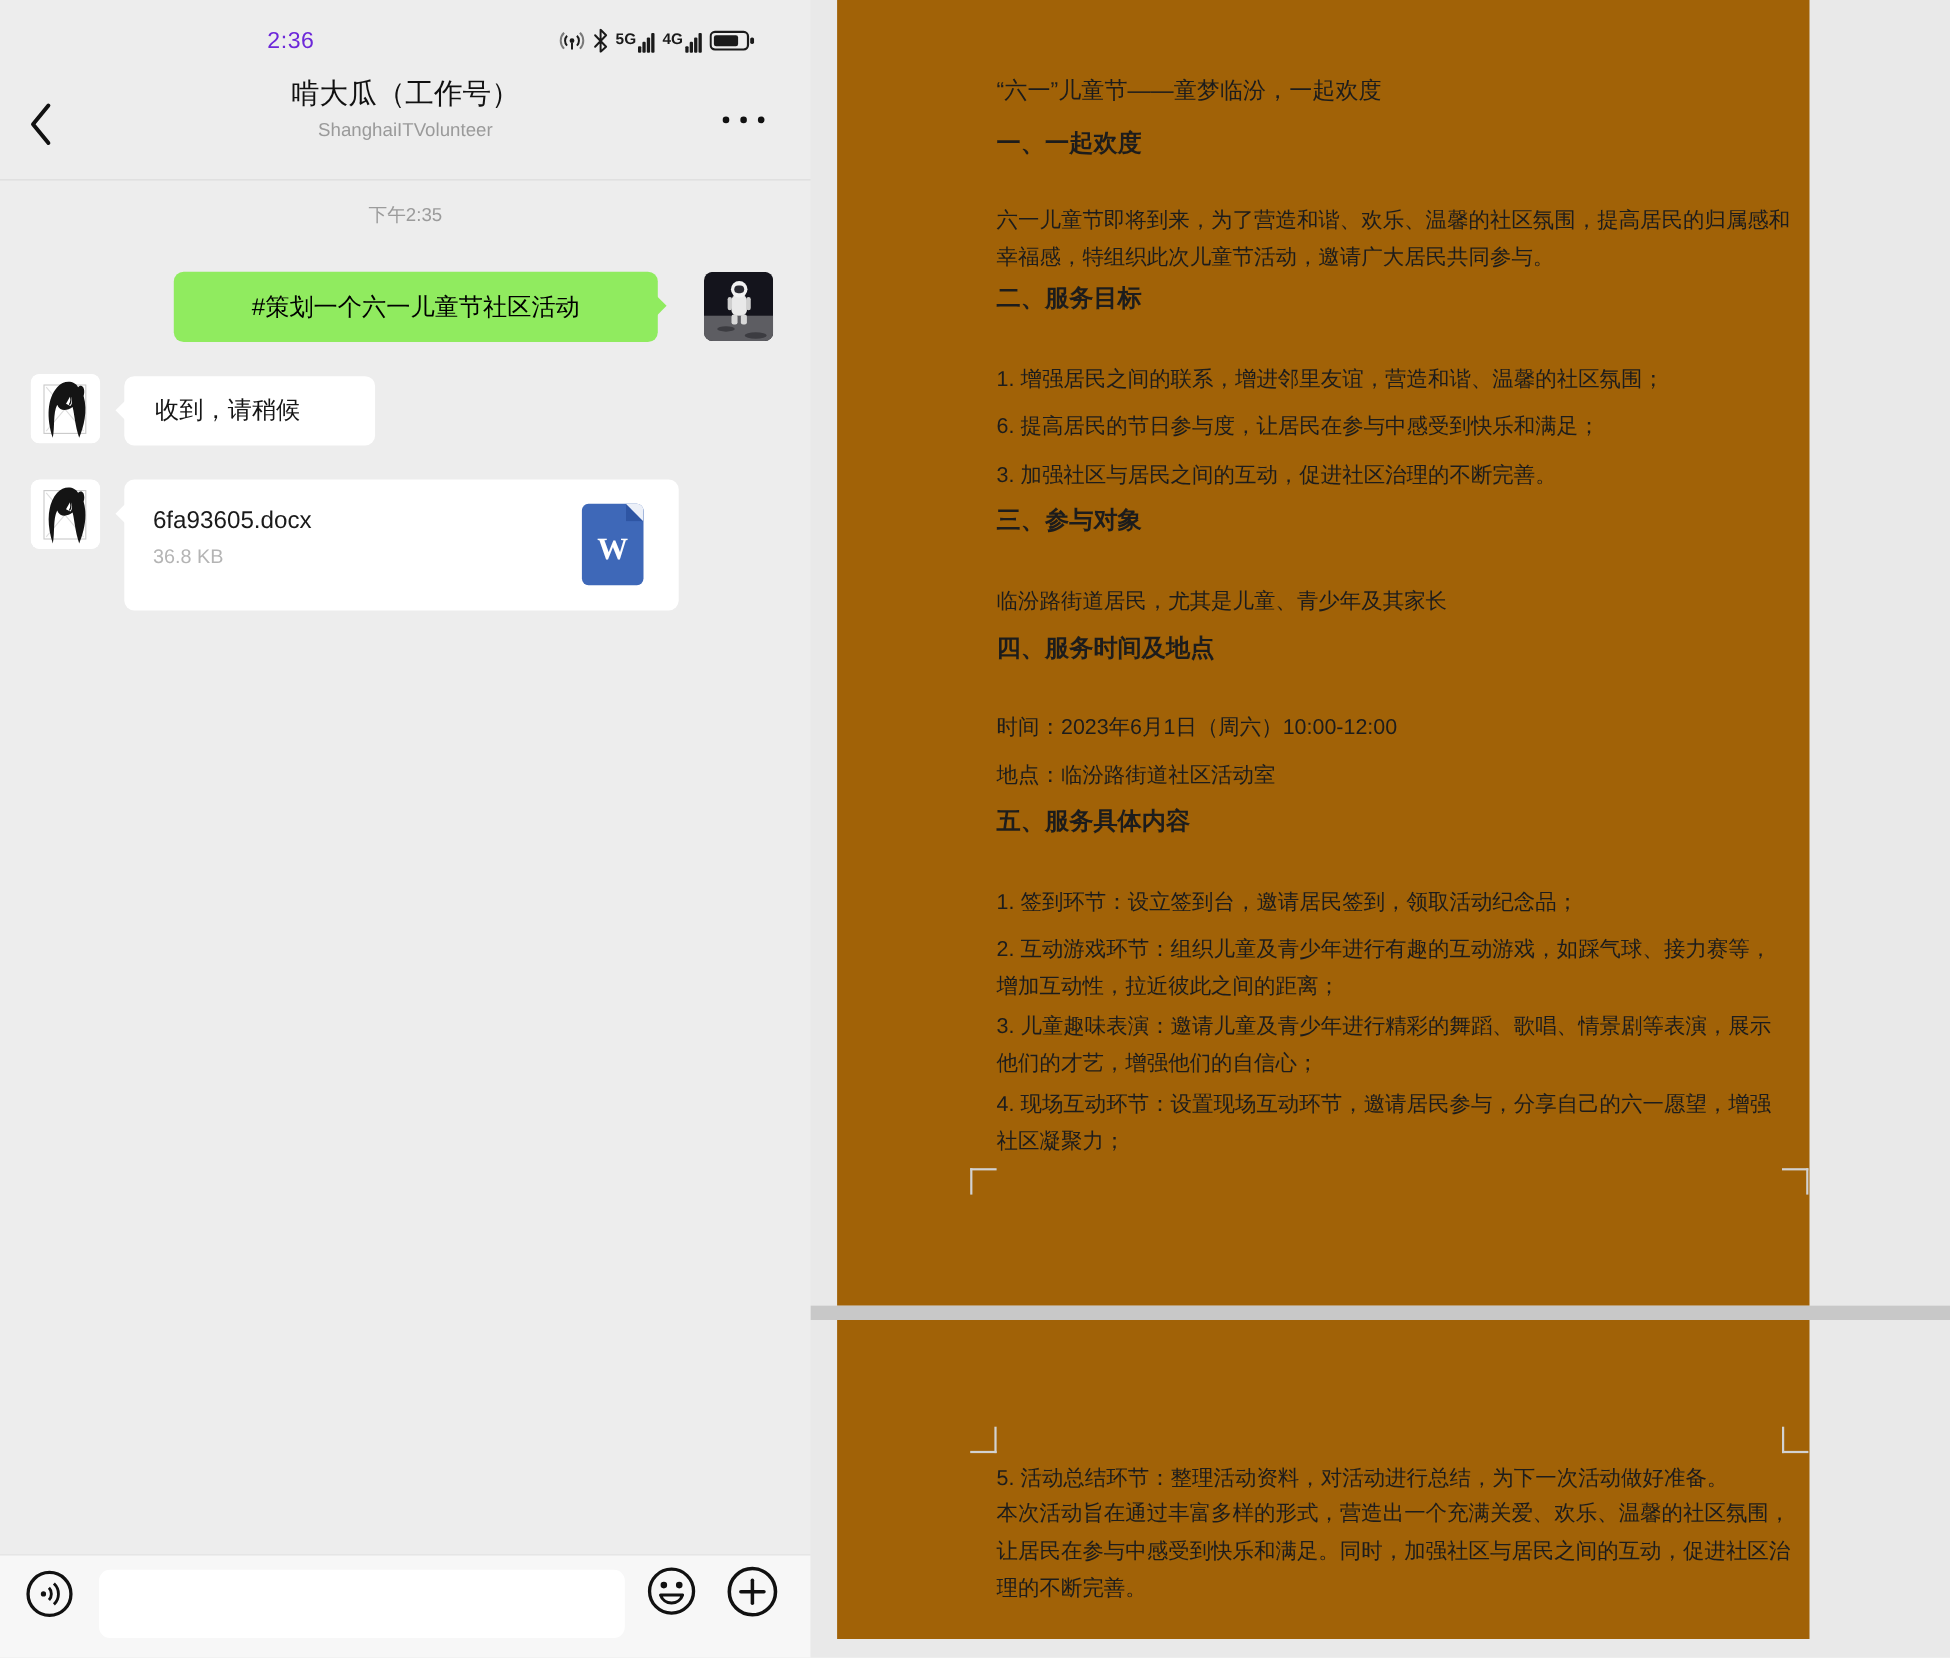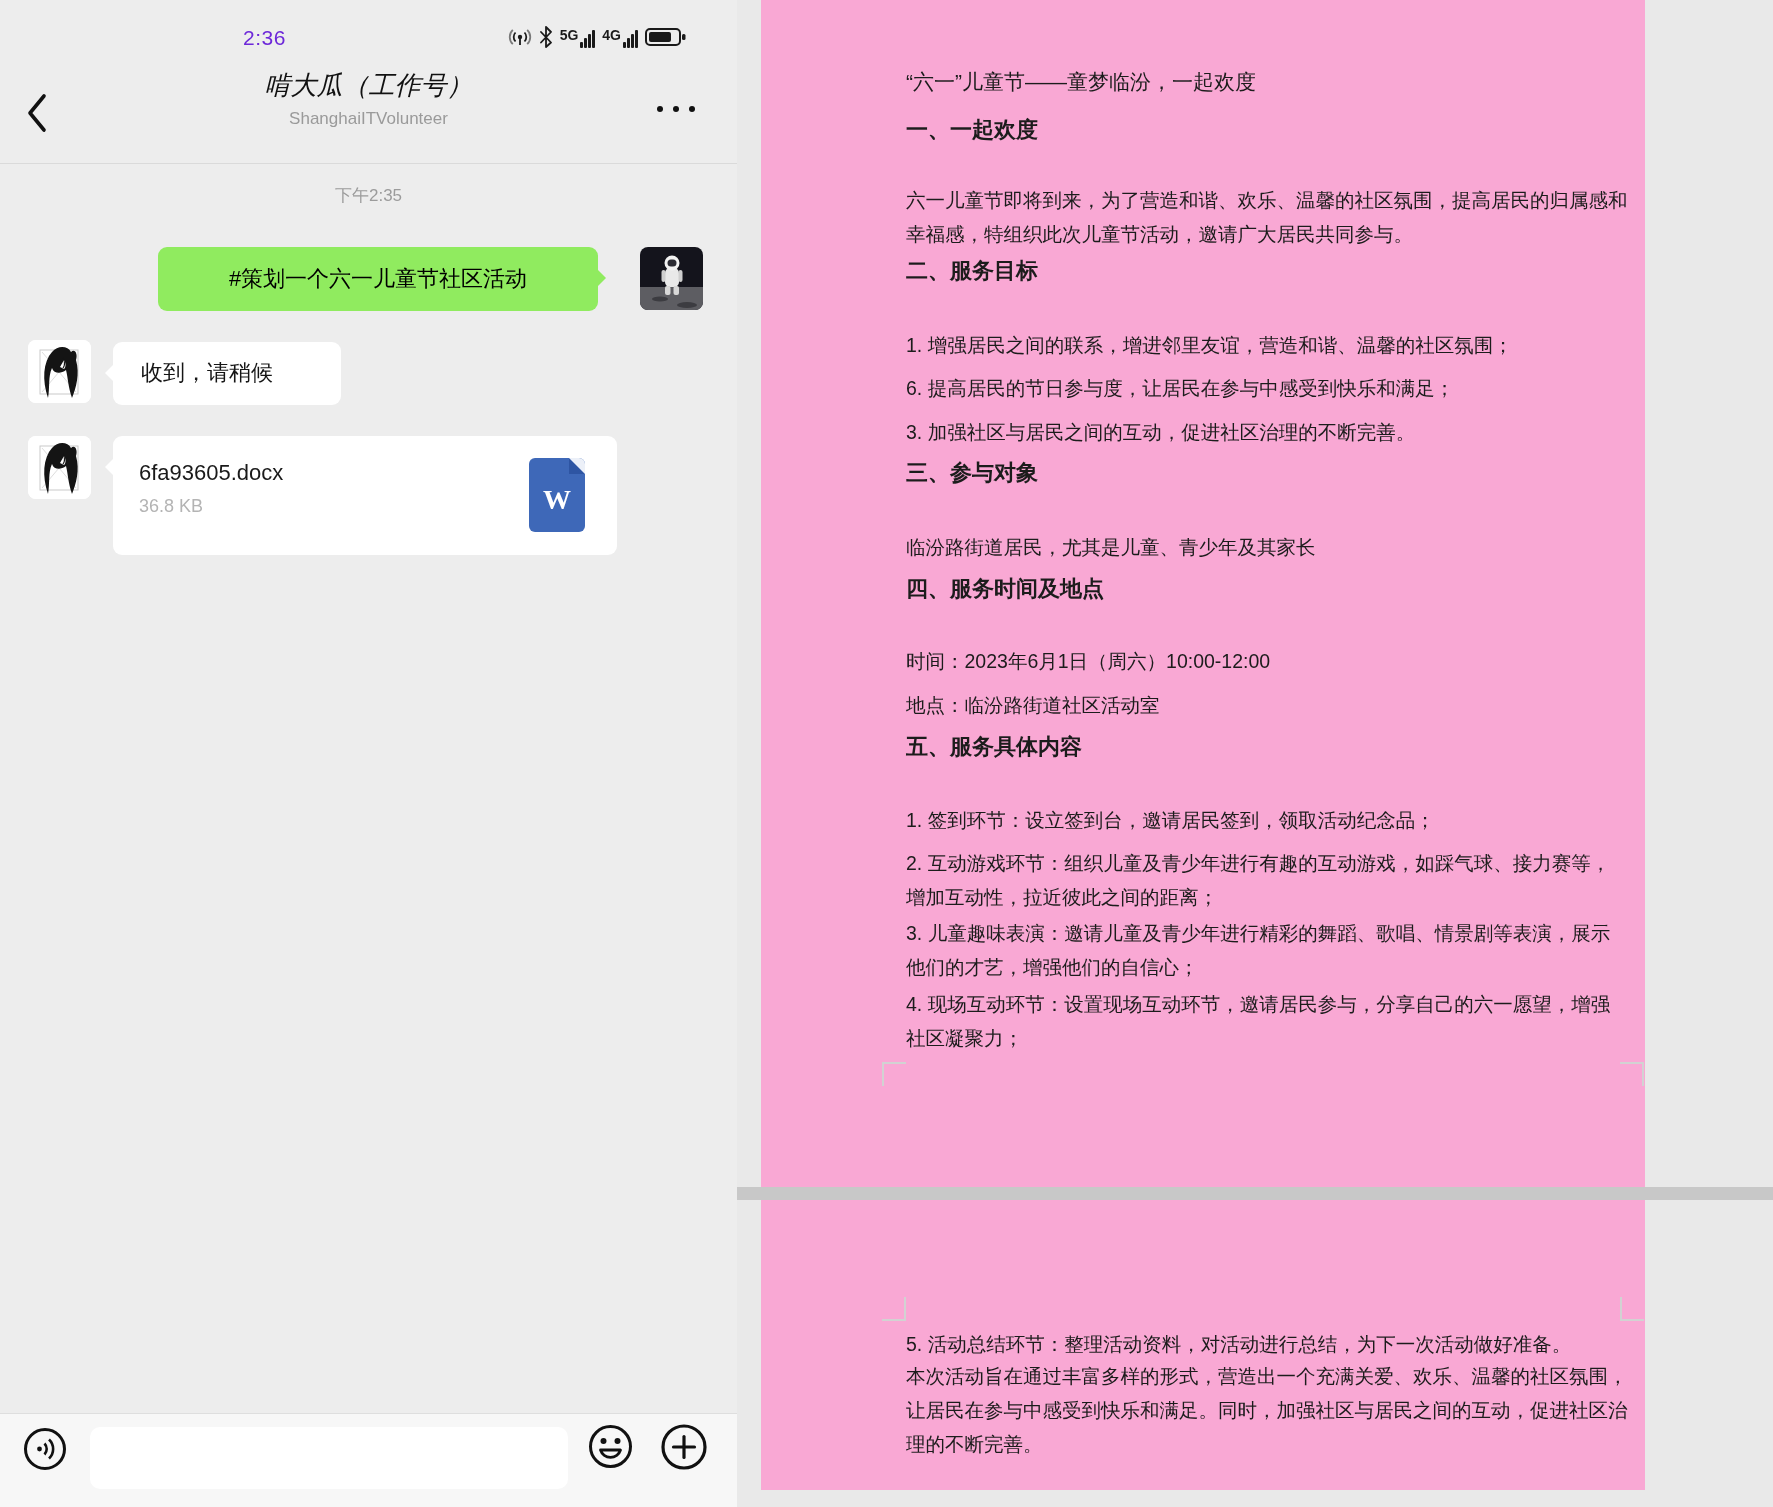--- a/index.html
+++ b/index.html
@@ -13,21 +13,21 @@
   .statusbar { position:absolute; left:0; top:0; width:737px; height:62px; }
   .status-time { position:absolute; left:243px; top:26px; width:70px; font-size:21px; color:#6d28d9; letter-spacing:.5px; }
   .status-icons { position:absolute; right:50px; top:28px; display:flex; align-items:center; gap:7px; height:22px; }
   .sig { display:flex; align-items:flex-end; gap:1px; }
   .sig .lbl { font-size:14px; font-weight:bold; color:#1a1a1a; margin-right:1px; line-height:10px; align-self:flex-start; }
   .sig i { display:block; width:3px; background:#1a1a1a; border-radius:1px; }
 
   .chat-header { position:absolute; left:0; top:62px; width:737px; height:102px; border-bottom:1px solid #dadada; }
   .back-chevron { position:absolute; left:24px; top:30px; cursor:pointer; }
   .hdr-center { position:absolute; left:0; top:6px; width:737px; text-align:center; }
-  .hdr-title { font-size:26px; color:#111; font-weight:500;font-style:italic; }
+  .hdr-title { font-size:26px; color:#111; font-weight:500; }
   .hdr-sub { font-size:17px; color:#9a9a9a; margin-top:6px; }
   .hdr-menu { position:absolute; right:42px; top:44px; display:flex; gap:10px; cursor:pointer; }
   .hdr-menu b { width:6px; height:6px; border-radius:50%; background:#111; }
 
   .chat-ts { position:absolute; left:0; top:184px; width:737px; text-align:center; font-size:17px; color:#9b9b9b; }
 
   .avatar { position:absolute; width:63px; height:63px; border-radius:8px; overflow:hidden; background:#fff; }
 
   .bubble { position:absolute; border-radius:9px; font-size:22px; line-height:1.3; display:flex; align-items:center; }
   .bubble .tail { position:absolute; top:22px; width:0; height:0; border-top:9px solid transparent; border-bottom:9px solid transparent; }
@@ -45,21 +45,21 @@
   .word-icon .fold2 { position:absolute; right:0; top:0; width:16px; height:16px; background:#2e55a3; clip-path:polygon(0 0,100% 100%,0 100%); }
   .word-icon .fold3 { position:absolute; right:0; top:0; width:16px; height:16px; background:#fff; clip-path:polygon(0 0,100% 0,100% 100%); opacity:.9; }
   .word-icon .w { position:absolute; left:0; top:26px; width:56px; text-align:center; color:#fff; font-size:28px; font-weight:bold; font-family:"Liberation Serif","DejaVu Serif",serif; }
 
   .input-bar { position:absolute; left:0; top:1413px; width:737px; height:94px; background:#f7f7f7; border-top:1px solid #dedede; }
   .text-input { position:absolute; left:90px; top:13px; width:478px; height:62px; background:#fff; border:none; border-radius:10px; font-size:21px; padding:0 16px; outline:none; }
   .round-icon { position:absolute; top:12px; cursor:pointer; }
 
   
   #docpanel { position:absolute; left:737px; top:0; width:1036px; height:1507px; background:#e9e9e9; }
-  .page { position:absolute; left:24px; width:884px; background:#f9a8d4; }
+  .page { position:absolute; left:24px; width:884px; background:#a16207; }
   #page1 { top:0; height:1187px; }
   #pagebreak { position:absolute; left:0; top:1187px; width:1036px; height:13px; background:#c8c8c8; }
   #page2 { top:1200px; height:290px; }
 
   .corner { position:absolute; width:24px; height:24px; }
   .mark-b-l { border-left:2px solid #d2d2d2; border-top:2px solid #d2d2d2; }
   .mark-b-r { border-right:2px solid #d2d2d2; border-top:2px solid #d2d2d2; }
   .mark-t-l { border-right:2px solid #d2d2d2; border-bottom:2px solid #d2d2d2; }
   .mark-t-r { border-left:2px solid #d2d2d2; border-bottom:2px solid #d2d2d2; }
 

